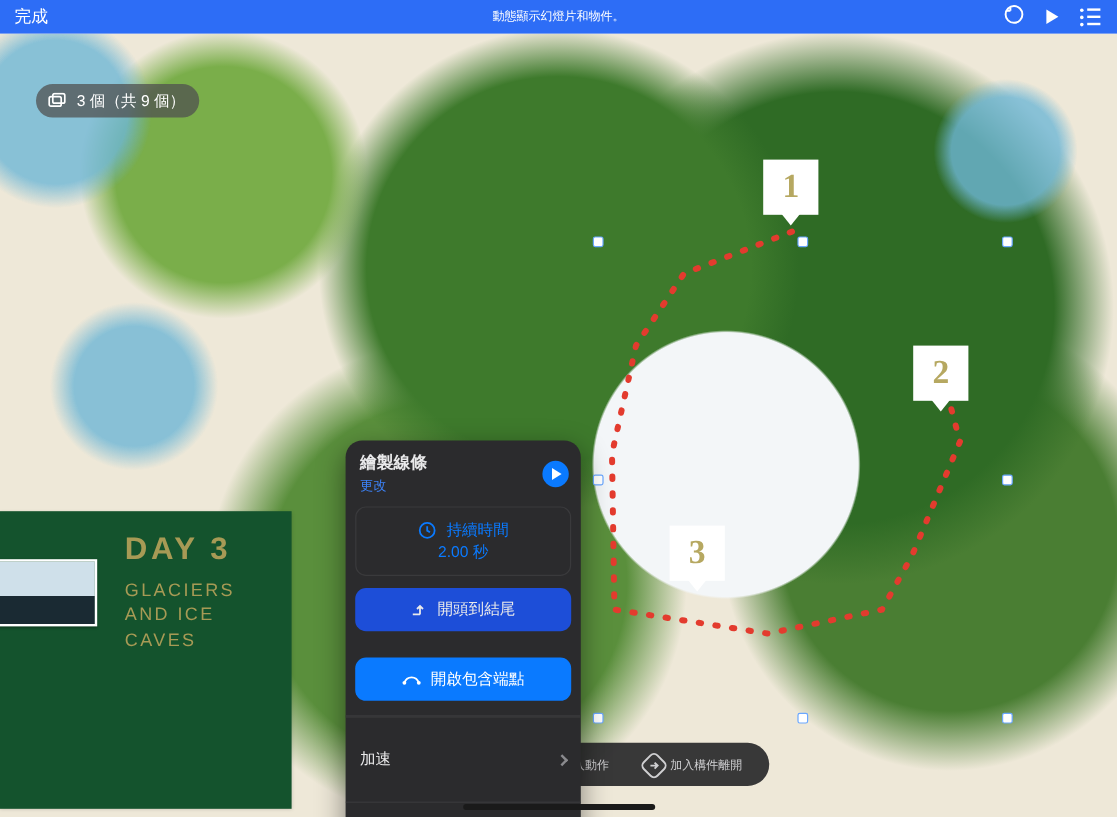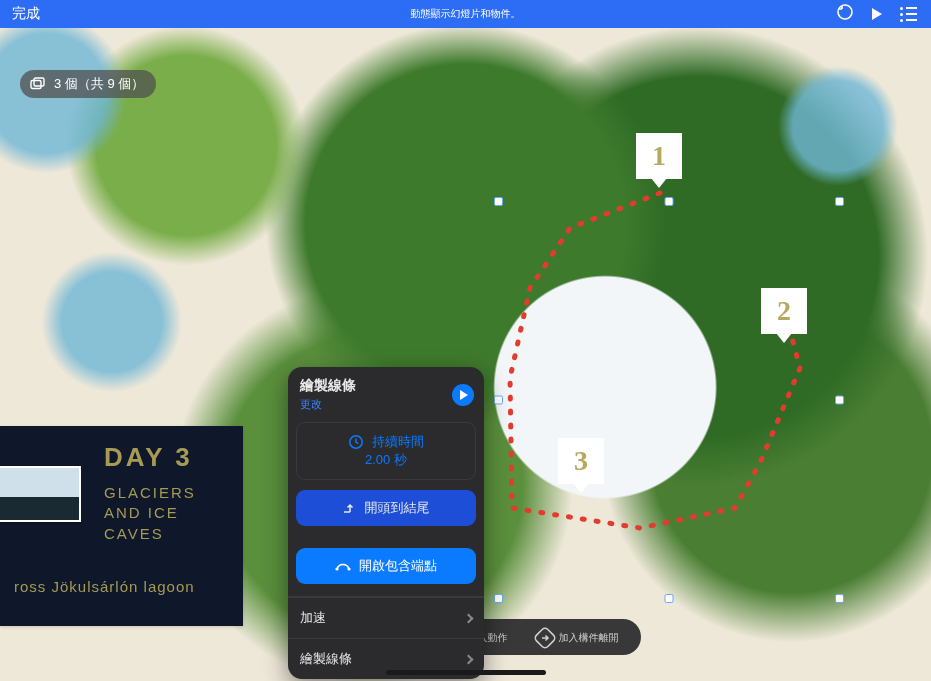--- a/index.html
+++ b/index.html
@@ -43,21 +43,21 @@
     background:
       radial-gradient(circle at 12% 45%, #6fb7d6 0 50px, transparent 70px),
       radial-gradient(circle at 90% 15%, #6fb7d6 0 45px, transparent 60px),
       radial-gradient(circle at 5% 10%, #6fb7d6 0 60px, transparent 80px);
     mix-blend-mode: normal;
     opacity:.8;
   }
 
   
   .pill {
-    position: absolute; left: 20px; top: 42px;
+    position: absolute; left: 30px; top: 42px;
     background: rgba(80,80,80,.75); color:#fff;
     border-radius: 16px; padding: 5px 12px 5px 10px;
     font-size: 13px; display:flex; align-items:center; gap:8px;
     z-index:40;
   }
   .pill svg { stroke:#fff; fill:none; }
 
   
   .marker {
     position:absolute; width:46px; height:46px; background:#fff;
@@ -82,22 +82,22 @@
     position:absolute; left:498px; top:173px; width:342px; height:398px;
     z-index:19;
   }
   .handle { position:absolute; width:9px; height:9px; background:#fff; border:1px solid #6aa7ff; border-radius:2px;}
   .h-tl{left:-4px;top:-4px}.h-tm{left:50%;top:-4px;transform:translateX(-50%)}.h-tr{right:-4px;top:-4px}
   .h-ml{left:-4px;top:50%;transform:translateY(-50%)}.h-mr{right:-4px;top:50%;transform:translateY(-50%)}
   .h-bl{left:-4px;bottom:-4px}.h-bm{left:50%;bottom:-4px;transform:translateX(-50%)}.h-br{right:-4px;bottom:-4px}
 
   
   .card {
-    position:absolute; left:0; top:398px; width:243px; height:200px;
-    background:#0f172a; z-index:15; padding:16px 14px 1px 14px;
+    position:absolute; left:0; top:398px; width:243px; height:248px;
+    background:#14532d; z-index:15; padding:16px 14px 1px 14px;
     box-shadow: 0 1px 3px rgba(0,0,0,.15);
   }
   .card .thumb {
     position:absolute; left:-4px; top:40px; width:85px; height:56px;
     background: linear-gradient(#cfe0ea 0 55%, #1a2a33 55% 100%);
     border:2px solid #fff; box-shadow:0 1px 2px rgba(0,0,0,.3);
   }
   .card .d-title { color:#a79a55; font-size:26px; letter-spacing:3px; font-weight:600; margin-left:90px; font-family: "Arial Narrow", Arial, sans-serif;}
   .card .d-sub { color:#a79a55; font-size:15px; letter-spacing:2px; margin-left:90px; margin-top:10px; line-height:1.35; font-family: "Arial Narrow", Arial, sans-serif;}
   .card .d-body { color:#a79a55; font-size:15px; letter-spacing:1px; margin-top:32px; line-height:1.45; font-family: "Arial Narrow", Arial, sans-serif;}
@@ -114,21 +114,21 @@
   .pop .hdr .chg { font-size:11px; color:#3c82f7; margin-top:2px;}
   .pop .playbtn { width:22px;height:22px;border-radius:50%;background:#0a7aff;display:flex;align-items:center;justify-content:center;}
   .pop .playbtn div{width:0;height:0;border-left:8px solid #fff;border-top:5px solid transparent;border-bottom:5px solid transparent;margin-left:2px;}
   .pop .row { display:flex;align-items:center;justify-content:space-between;padding:10px 12px;flex-direction:column;}
   .pop .dur { margin:8px 8px 0 8px;border:1px solid #3a3a3c;border-radius:9px;color:#0a7aff;}
   .pop .dur .lab{display:flex;align-items:center;gap:8px;color:#0a7aff;}
   .pop .dur svg{stroke:#0a7aff;fill:none;}
   .pop .btn { margin:10px 8px 0 8px;background:#1d4ed8;border-radius:9px;text-align:center;padding:9px 0;display:flex;align-items:center;justify-content:center;gap:8px;}
   .pop .btn.blue{background:#0a7aff;color:#fff;margin-top:22px;}
   .pop .sep{height:1px;background:#3a3a3c;margin:12px 0 0 0;}
-  .pop .mrow{padding:11px 12px;display:flex;align-items:center;justify-content:space-between;border-top:1px solid #3a3a3c;}
+  .pop .mrow{padding:26px 12px;display:flex;align-items:center;justify-content:space-between;border-top:1px solid #3a3a3c;}
   .pop .mrow:first-of-type{border-top:none;}
   .chev{width:7px;height:7px;border-right:2px solid #8a8a8e;border-bottom:2px solid #8a8a8e;transform:rotate(-45deg);}
 
   
   .tools {
     position:absolute; left:50%; bottom:26px; transform:translateX(-50%);
     background:rgba(40,40,42,.92); border-radius:22px;
     display:flex; gap:26px; padding:8px 22px 6px 22px; z-index:55;
   }
   .tools .tool{display:flex;flex-direction:row;align-items:center;color:#cfcfd1;font-size:10px;gap:3px;min-width:52px;}
@@ -202,21 +202,20 @@
 
   <div class="marker m1">1</div>
   <div class="marker m2">2</div>
   <div class="marker m3">3</div>
 
   <div class="card">
     <div class="thumb"></div>
     <div class="d-title">DAY 3</div>
     <div class="d-sub">GLACIERS AND ICE CAVES</div>
     <div class="d-body">
-      <div>ross Jökulsárlón lagoon</div>
     </div>
   </div>
 
   <div class="pop">
     <div class="hdr">
       <div>
         <div class="t">繪製線條</div>
         <div class="chg">更改</div>
       </div>
       <div class="playbtn">

